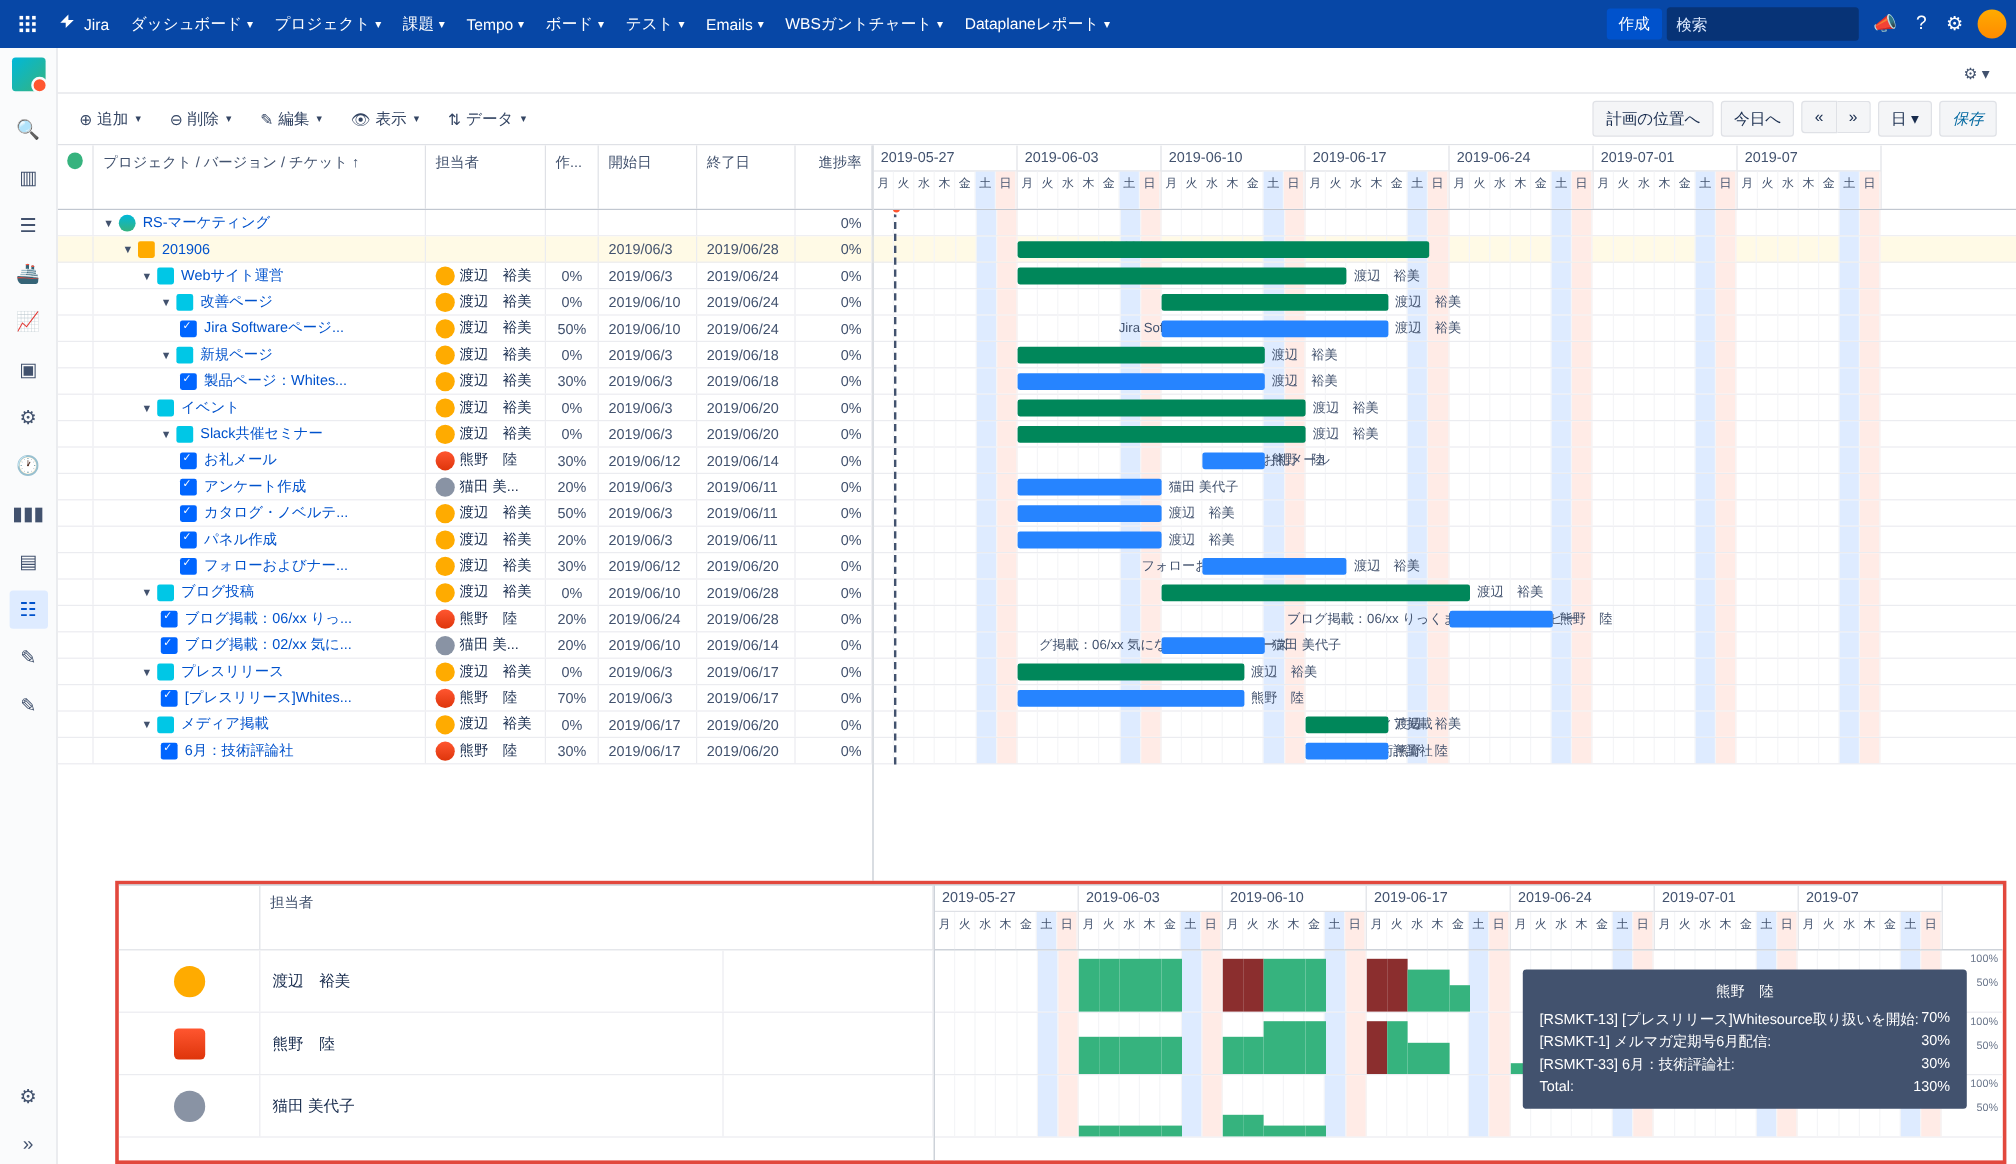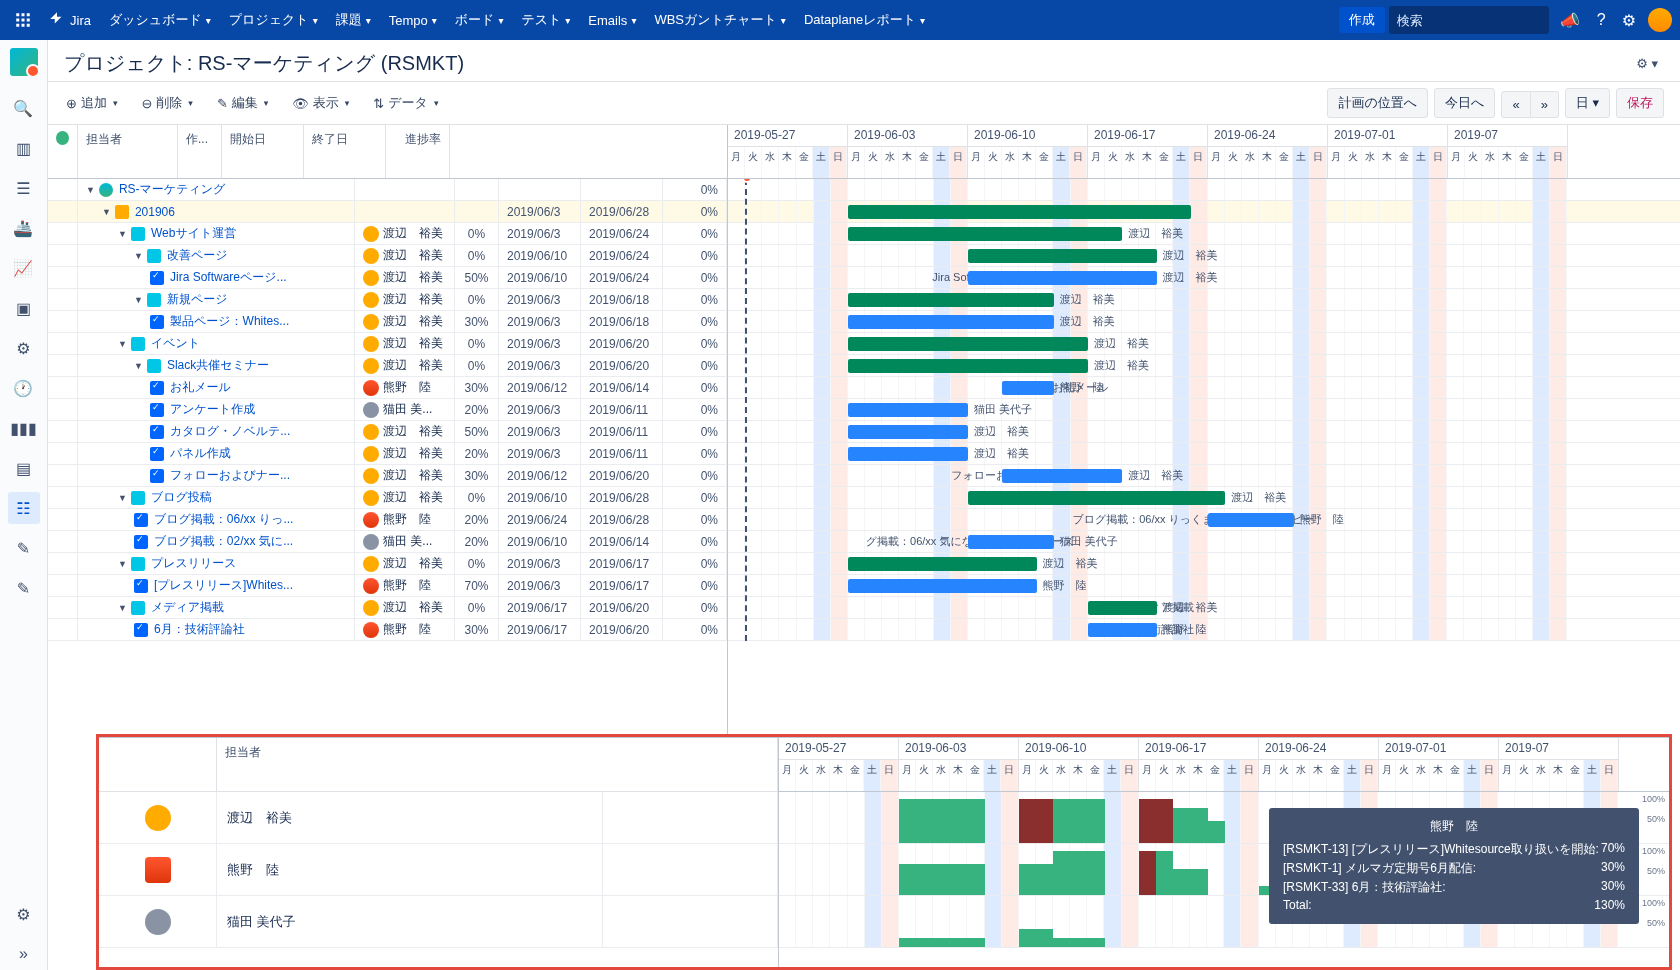--- a/index.html
+++ b/index.html
@@ -23,26 +23,26 @@
 .sidebar .proj-icon { width: 28px; height: 28px; border-radius: 3px; background: linear-gradient(135deg,#00B8D9,#36B37E); position: relative; margin-bottom: 8px; }
 .sidebar .proj-icon::after { content:""; position:absolute; bottom:-2px; right:-2px; width:10px; height:10px; background:#FF5630; border-radius:50%; border:2px solid #FAFBFC; }
 .sidebar .spacer { flex:1; }
 .main { flex: 1; display: flex; flex-direction: column; overflow: hidden; }
 .header { padding: 10px 16px 4px; border-bottom: 1px solid #DFE1E6; display:flex; align-items:center; }
 .header h1 { font-size: 20px; font-weight: 500; color: #172B4D; }
 .header .gear { margin-left:auto; cursor:pointer; color:#42526E; padding:4px 6px; display:flex; align-items:center; }
 .toolbar { padding: 6px 16px; display: flex; align-items: center; gap: 20px; border-bottom: 1px solid #DFE1E6; }
 .toolbar .tbtn { display: flex; align-items: center; gap: 4px; cursor: pointer; color: #344563; font-size: 13px; padding: 4px 2px; }
 .toolbar .tbtn .chev { font-size: 9px; margin-left:2px; }
-.toolbar .right { margin-left: auto; display: flex; gap: 6px; align-items: flex-end; }
+.toolbar .right { margin-left: auto; display: flex; gap: 6px; align-items: flex-start; }
 .toolbar .btn { background: #F4F5F7; border: 1px solid #DFE1E6; padding: 5px 10px; border-radius: 3px; cursor: pointer; font-size: 13px; }
 .toolbar .btn-group { display:flex; }
 .toolbar .btn-group .btn:first-child { border-radius:3px 0 0 3px; }
 .toolbar .btn-group .btn:last-child { border-radius:0 3px 3px 0; border-left:none; }
-.toolbar .save { color:#be185d; }
+.toolbar .save { color:#0369a1;font-style:italic; }
 .gantt-wrap { flex:1; display:flex; flex-direction:column; overflow:hidden; }
 .gantt-main { flex:1; display:flex; overflow:hidden; }
 .grid-left { width: 680px; display:flex; flex-direction:column; border-right:1px solid #C1C7D0; }
 .grid-head { height: 54px; display:flex; border-bottom:1px solid #C1C7D0; }
 .grid-head .gh { border-right:1px solid #DFE1E6; padding: 6px 8px; display:flex; align-items:flex-start; font-size:12px; color:#42526E; }
 .gh-info { width:30px; align-items:center; justify-content:center; }
 .gh-name { flex:1; }
 .gh-assignee { width:100px; }
 .gh-wh { width:44px; }
 .gh-start { width:82px; }
@@ -185,21 +185,20 @@
     <div class="sicon active">☷</div>
     <div class="sicon">✎</div>
     <div class="sicon">✎</div>
     <div class="spacer"></div>
     <div class="sicon">⚙</div>
     <div class="sicon">»</div>
   </div>
 
   <div class="main">
     <div class="header">
-      <h1>プロジェクト: RS-マーケティング (RSMKT)</h1>
       <span class="gear">⚙ ▾</span>
     </div>
 
     <div class="toolbar">
       <span class="tbtn">⊕ <span>追加</span><span class="chev">▾</span></span>
       <span class="tbtn">⊖ <span>削除</span><span class="chev">▾</span></span>
       <span class="tbtn">✎ <span>編集</span><span class="chev">▾</span></span>
       <span class="tbtn">👁 <span>表示</span><span class="chev">▾</span></span>
       <span class="tbtn">⇅ <span>データ</span><span class="chev">▾</span></span>
       <div class="right">
@@ -214,20 +213,21 @@
       </div>
     </div>
 
     <div class="gantt-wrap">
       <div class="gantt-main">
         <div class="grid-left">
           <div class="grid-head">
             <div class="gh gh-info">
                 <span class="info-ball"></span>
               </div>
+            <div class="gh gh-name">プロジェクト / バージョン / チケット ↑</div>
             <div class="gh gh-assignee">担当者</div>
             <div class="gh gh-wh">作...</div>
             <div class="gh gh-start">開始日</div>
             <div class="gh gh-end">終了日</div>
             <div class="gh gh-prog">進捗率</div>
           </div>
           <div class="grid-body" id="grid-body">
               <div class="grow">
                 <div class="gc gc-info"></div>
                 <div class="gc gc-name">

